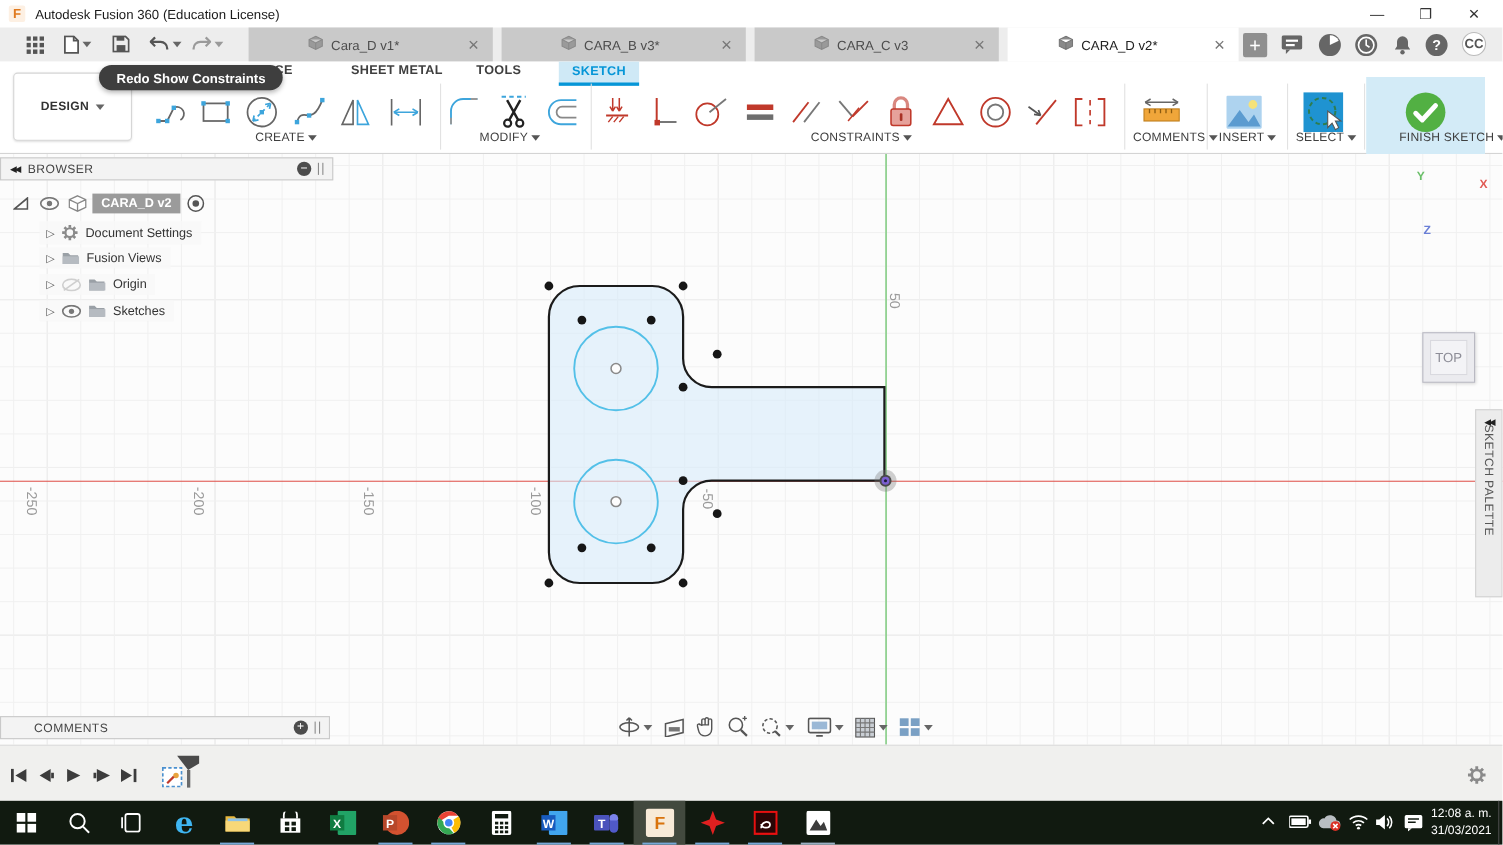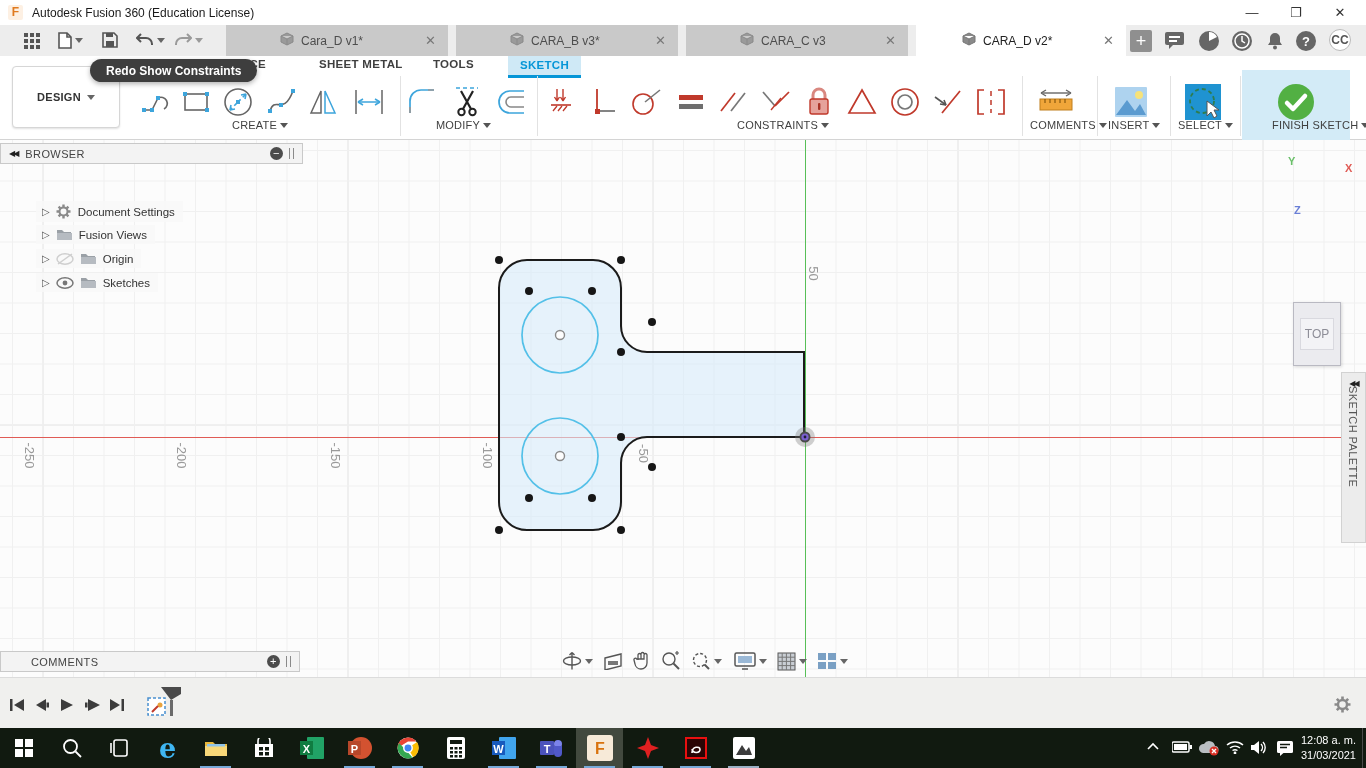--- a/index.html
+++ b/index.html
@@ -51,21 +51,21 @@
 
   
   .panel-hdr { background:#f3f3f3; border:1px solid #c9c9c9; display:flex; align-items:center; font-size:11px; color:#444; letter-spacing:.4px; }
   .grip { width:5px; height:11px; border-left:1px solid #8a8a8a; border-right:1px solid #8a8a8a; margin:0 8px 0 6px; }
   .circ-btn { width:13px; height:13px; border-radius:50%; background:#4c4c4c; color:#fff; font-size:11px; line-height:12px; text-align:center; margin-left:auto; }
   .tree-row { position:absolute; display:flex; align-items:center; font-size:11.5px; color:#333; background:rgba(248,248,248,.85); padding:3px 8px 3px 0; }
   .caret-tri { color:#555; font-size:10px; margin:0 6px; }
   #root-label { background:#9b9b9b; color:#fff; font-weight:bold; padding:3px 8px; font-size:11.5px; }
 
   
-  #viewcube { left:1293px; top:162px; width:48px; height:64px; background:#ebebef; border:1px solid #b9b9c2; box-shadow:1px 1px 3px rgba(0,0,0,.15); display:flex; align-items:center; justify-content:center; }
+  #viewcube { left:1293px; top:162px; width:48px; height:46px; background:#ebebef; border:1px solid #b9b9c2; box-shadow:1px 1px 3px rgba(0,0,0,.15); display:flex; align-items:center; justify-content:center; }
   #viewcube-inner { width:34px; height:32px; background:#f3f3f6; border:1px solid #d9d9df; display:flex; align-items:center; justify-content:center; font-size:12px; color:#8d8d97; }
   .vc-axis { position:absolute; font-size:11px; font-weight:bold; }
 
   
   #palette-strip { left:1341px; top:232px; width:25px; height:171px; background:#ececec; border:1px solid #d2d2d2; }
   #palette-title { position:absolute; left:-64px; top:82px; width:150px; transform:rotate(90deg); font-size:11px; color:#555; letter-spacing:.4px; text-align:left; }
 
   
   #comments-bar { left:0; top:511px; width:300px; height:21px; }
 
@@ -474,20 +474,37 @@
     </div>
 
     <div class="abs" style="left:0;top:3px;width:303px;">
       <div class="panel-hdr" style="height:21px;">
         <span style="font-size:8px;letter-spacing:-2px;margin:0 8px 0 8px;color:#222;">◀◀</span>
         <span>BROWSER</span>
         <span class="circ-btn">−</span>
         <span class="grip"></span>
       </div>
 
+      <div class="tree-row" style="left:12px;top:30px;background:transparent;">
+        <svg width="14" height="12">
+            <path d="M1 11 L13 11 L13 1 Z" fill="none" stroke="#555" stroke-width="1.5"></path>
+          </svg>
+        <svg width="18" height="12" style="margin-left:10px;">
+            <ellipse cx="9" cy="6" rx="8" ry="5.2" fill="none" stroke="#777" stroke-width="1.5"></ellipse>
+            <circle cx="9" cy="6" r="2.4" fill="#777"></circle>
+          </svg>
+        <svg width="17" height="16" style="margin-left:8px;">
+            <path d="M8.5 1 L16 4.5 V11.5 L8.5 15 L1 11.5 V4.5 Z M1 4.5 L8.5 8 L16 4.5 M8.5 8 V15" fill="#fff" stroke="#888" stroke-width="1.2"></path>
+          </svg>
+        <span id="root-label" style="margin-left:5px;">CARA_D v2</span>
+        <svg width="16" height="16" style="margin-left:6px;">
+            <circle cx="8" cy="8" r="7" fill="none" stroke="#555" stroke-width="1.4"></circle>
+            <circle cx="8" cy="8" r="3" fill="#555"></circle>
+          </svg>
+      </div>
 
       <div class="tree-row" style="left:36px;top:58px;">
         <span class="caret-tri">▷</span>
         <svg width="15" height="15" style="margin-right:7px;">
             <circle cx="7.5" cy="7.5" r="4" fill="none" stroke="#8a8a8a" stroke-width="2"></circle>
             <g stroke="#8a8a8a" stroke-width="2.4">
               <path d="M7.5 0.5 V3 M7.5 12 V14.5 M0.5 7.5 H3 M12 7.5 H14.5 M2.6 2.6 L4.3 4.3 M10.7 10.7 L12.4 12.4 M12.4 2.6 L10.7 4.3 M4.3 10.7 L2.6 12.4"></path>
             </g>
           </svg>
         <span>Document Settings</span>

